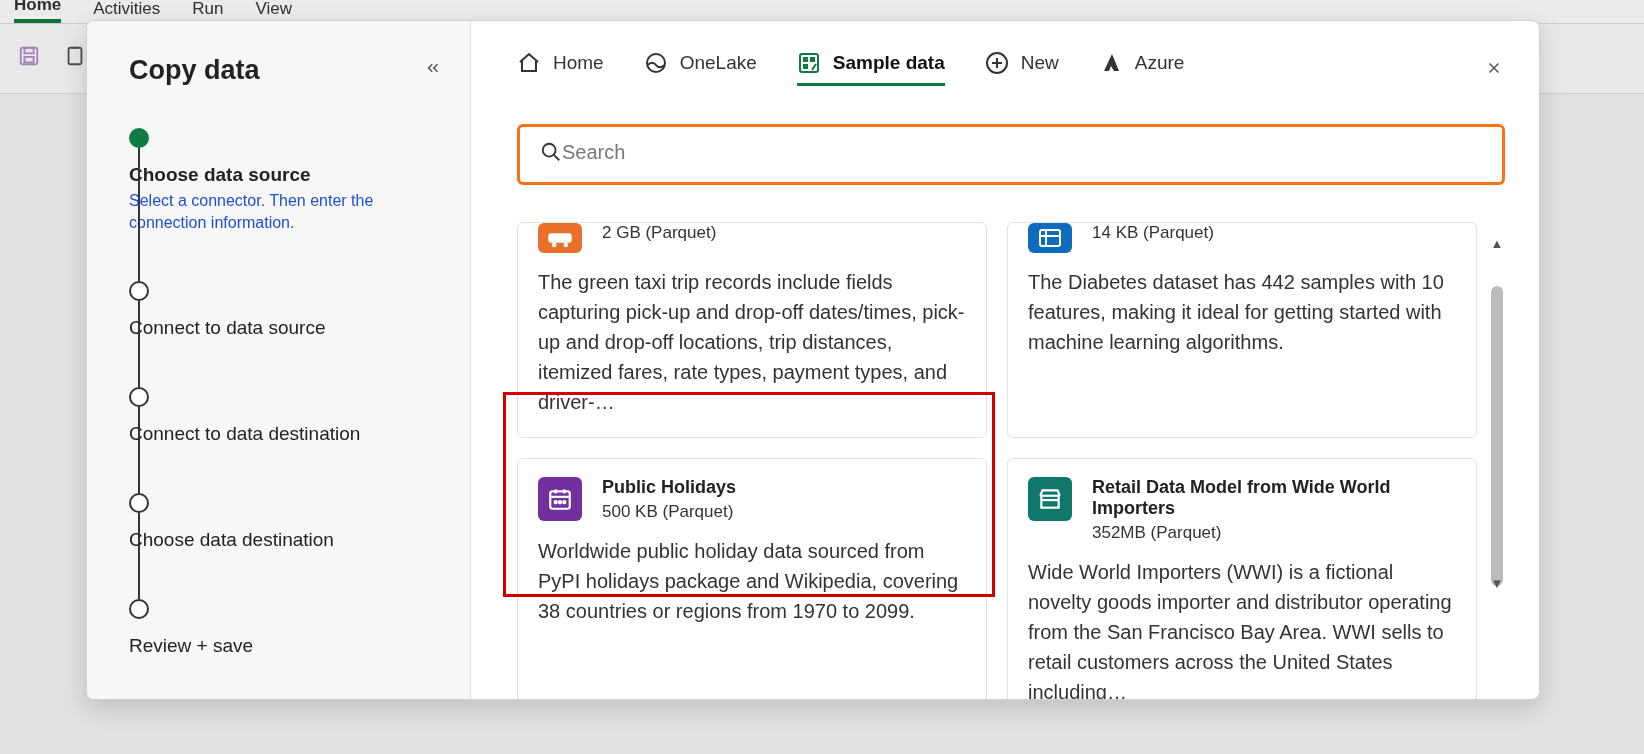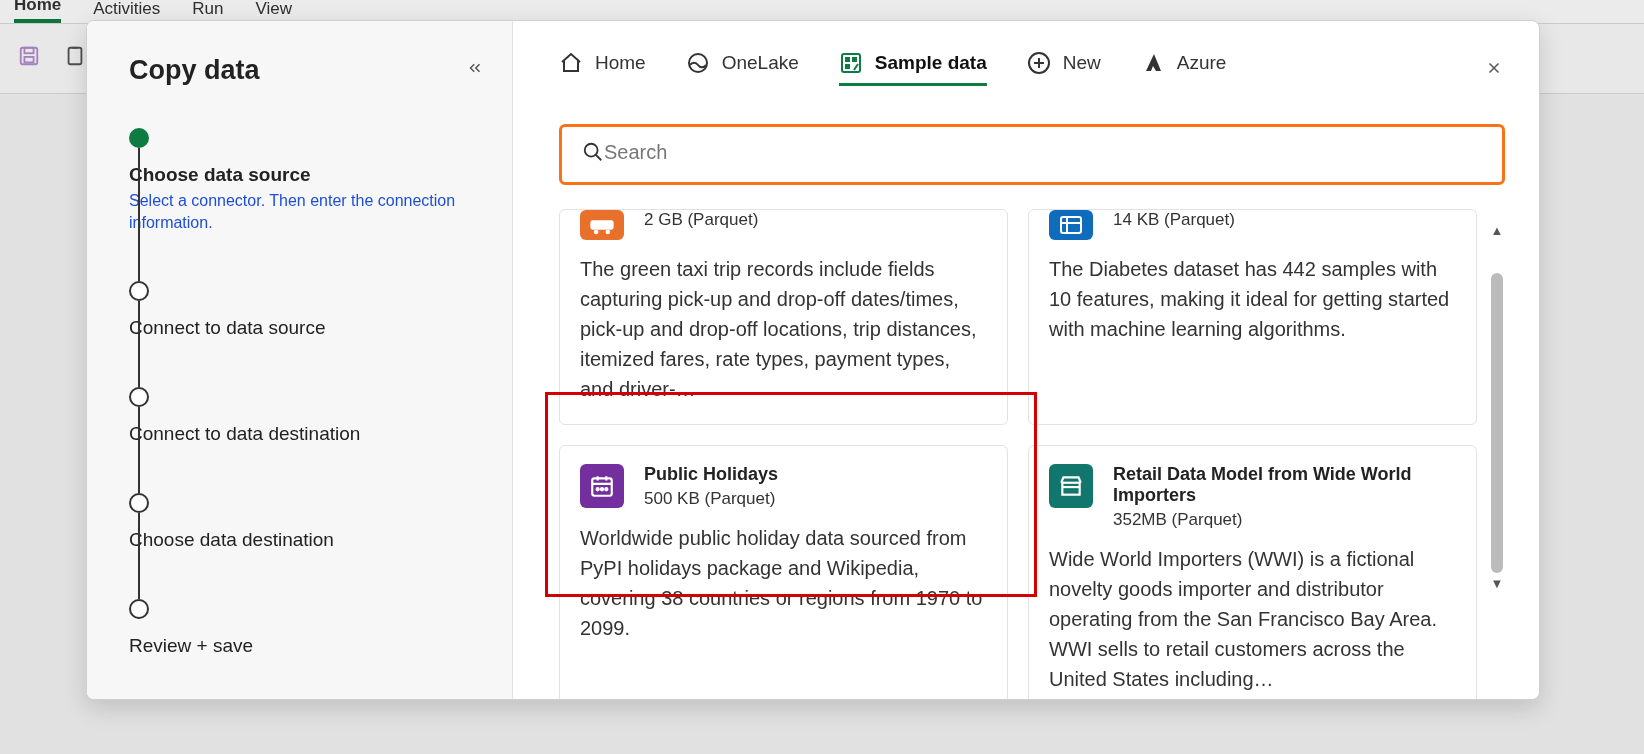--- a/index.html
+++ b/index.html
@@ -49,21 +49,21 @@
     height: 680px;
     background: #fff;
     border: 1px solid #d0d0d0;
     border-radius: 8px;
     box-shadow: 0 8px 24px rgba(0,0,0,0.15);
     display: flex;
     overflow: hidden;
   }
   
   .sidebar {
-    width: 426px;
+    width: 384px;
     background: #f7f7f7;
     border-right: 1px solid #e0e0e0;
     padding: 34px 28px 20px 42px;
   }
   .sidebar-header {
     display: flex;
     justify-content: space-between;
     align-items: center;
     margin-bottom: 40px;
   }
@@ -176,21 +176,21 @@
   .search-input {
     border: none;
     outline: none;
     font-size: 20px;
     flex: 1;
     color: #333;
   }
   .search-input::placeholder { color: #777; }
   
   .scroll-area {
-    margin-top: 24px;
+    margin-top: 37px;
     flex: 1;
     overflow: hidden;
     position: relative;
     padding-right: 28px;
   }
   .card-grid {
     display: grid;
     grid-template-columns: 1fr 1fr;
     gap: 20px;
   }

